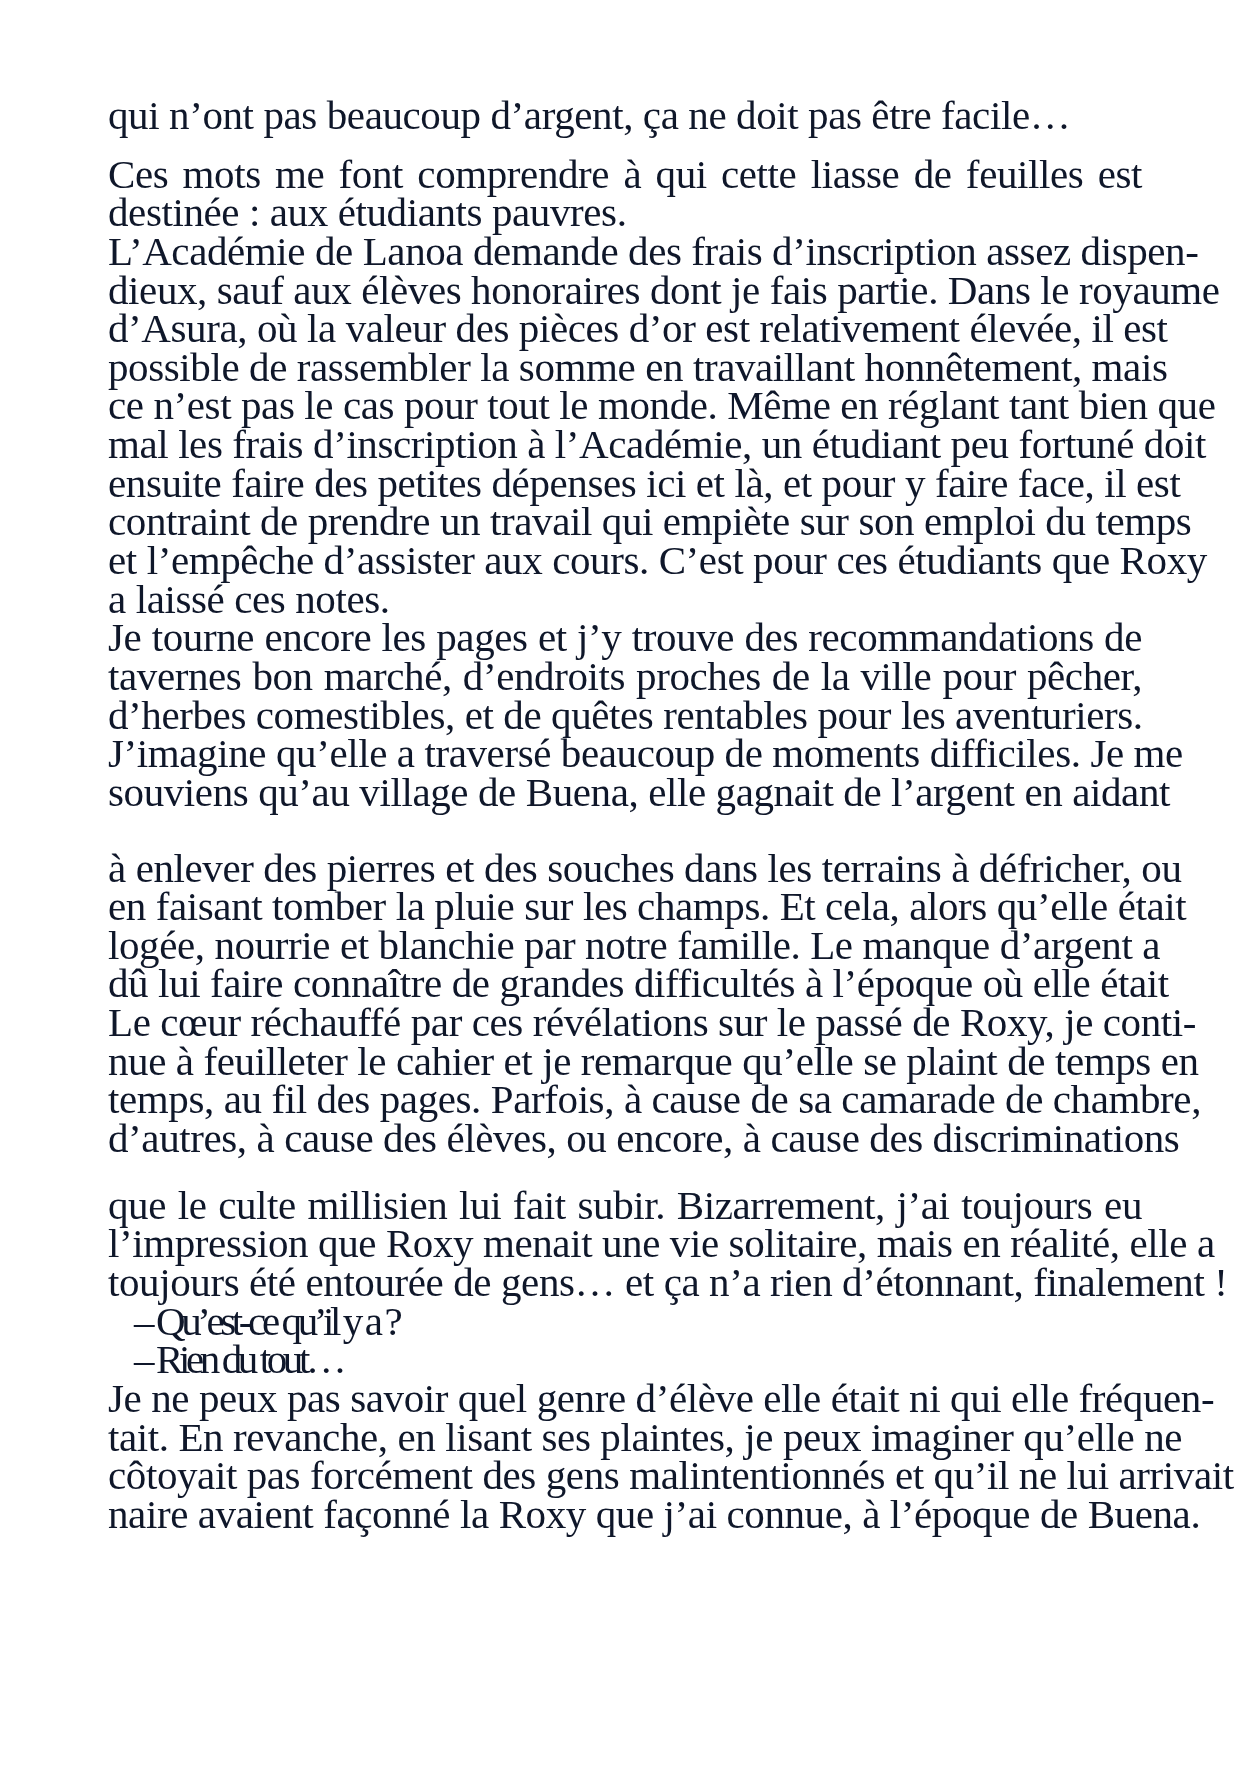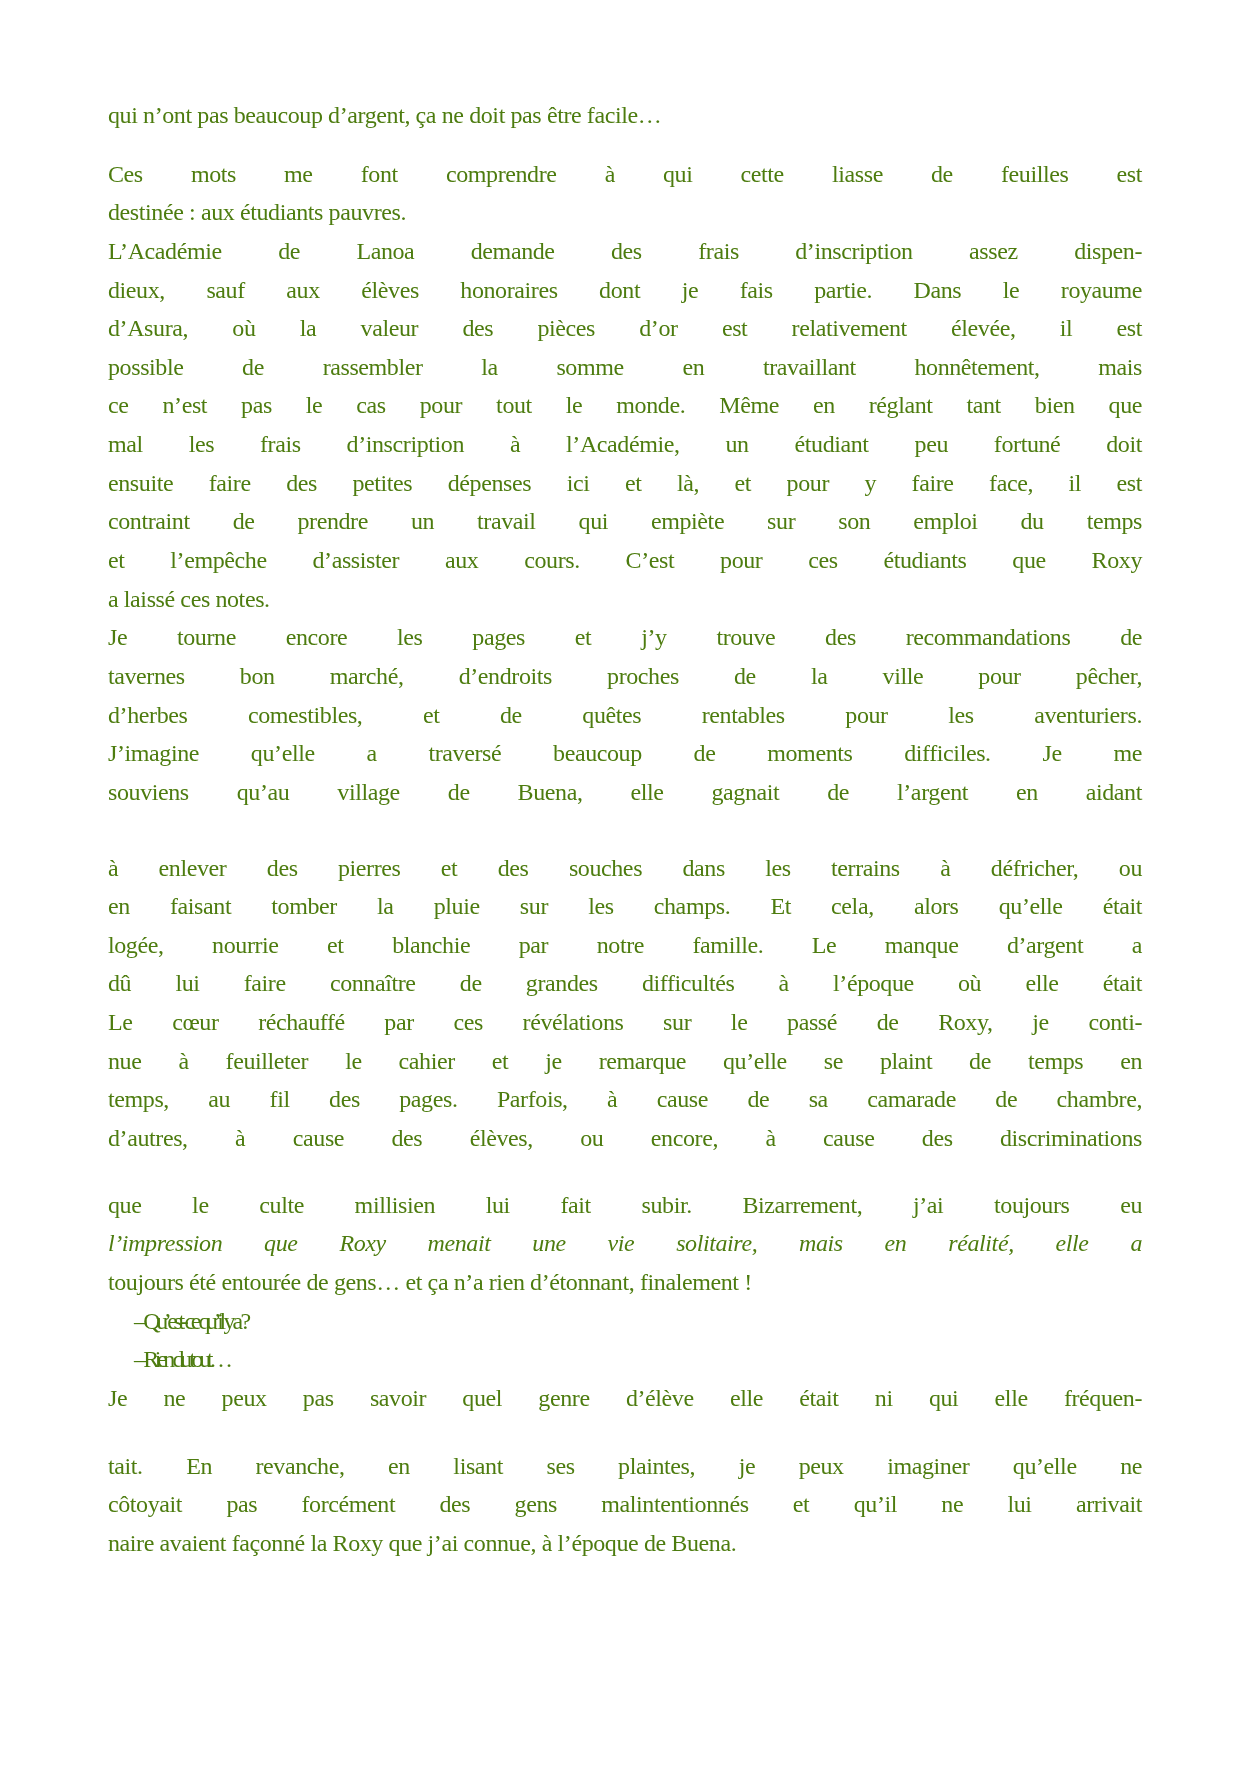--- a/index.html
+++ b/index.html
@@ -12,23 +12,23 @@
       height: 1772px;
       position: relative;
       overflow: hidden;
     }
     .page {
       position: absolute;
       left: 108px;
       top: 96px;
       width: 1034px;
       font-family: "Liberation Serif", "DejaVu Serif", serif;
-      font-size: 24px;
+      font-size: 41px;
       line-height: 38.65px;
-      color: #4d7c0f;
+      color: #0f172a;
     }
     .line {
       display: block;
       white-space: nowrap;
       text-align: justify;
       text-align-last: justify;
       height: 38.65px;
       letter-spacing: -0.4px;
       word-spacing: 0px;
     }
@@ -78,31 +78,31 @@
     <span class="line" style="letter-spacing: -0.4px;">logée, nourrie et blanchie par notre famille. Le manque d’argent a</span>
     <span class="line" style="letter-spacing: -0.4px;">dû lui faire connaître de grandes difficultés à l’époque où elle était</span>
   </div>
 
   <div>
     <span class="line" style="letter-spacing: -0.4px;">Le cœur réchauffé par ces révélations sur le passé de Roxy, je conti-</span>
     <span class="line" style="letter-spacing: -0.4px;">nue à feuilleter le cahier et je remarque qu’elle se plaint de temps en</span>
     <span class="line" style="letter-spacing: -0.4px;">temps, au fil des pages. Parfois, à cause de sa camarade de chambre,</span>
     <span class="line" style="letter-spacing: -0.4px;">d’autres, à cause des élèves, ou encore, à cause des discriminations</span>
     <span class="line" style="letter-spacing: -0.4px; margin-top: 28px;">que le culte millisien lui fait subir. Bizarrement, j’ai toujours eu</span>
-    <span class="line" style="letter-spacing: -0.4px; font-style: italic;">l’impression que Roxy menait une vie solitaire, mais en réalité, elle a</span>
+    <span class="line" style="letter-spacing: -0.4px;">l’impression que Roxy menait une vie solitaire, mais en réalité, elle a</span>
     <span class="line last" style="letter-spacing: -0.4px;">toujours été entourée de gens… et ça n’a rien d’étonnant, finalement !</span>
   </div>
 
   <div>
     <span class="line dialogue" style="letter-spacing: -4.4px;">– Qu’est-ce qu’il y a ?</span>
   </div>
 
   <div>
     <span class="line dialogue" style="letter-spacing: -4.4px;">– Rien du tout…</span>
   </div>
 
   <div>
     <span class="line" style="letter-spacing: -0.4px;">Je ne peux pas savoir quel genre d’élève elle était ni qui elle fréquen-</span>
-    <span class="line" style="letter-spacing: -0.4px; margin-top: 29px;">tait. En revanche, en lisant ses plaintes, je peux imaginer qu’elle ne</span>
+    <span class="line" style="letter-spacing: -0.4px;">tait. En revanche, en lisant ses plaintes, je peux imaginer qu’elle ne</span>
     <span class="line" style="letter-spacing: -0.4px;">côtoyait pas forcément des gens malintentionnés et qu’il ne lui arrivait</span>
     <span class="line last" style="letter-spacing: -0.4px;">naire avaient façonné la Roxy que j’ai connue, à l’époque de Buena.</span>
   </div>
 </div>
 
 </body></html>

